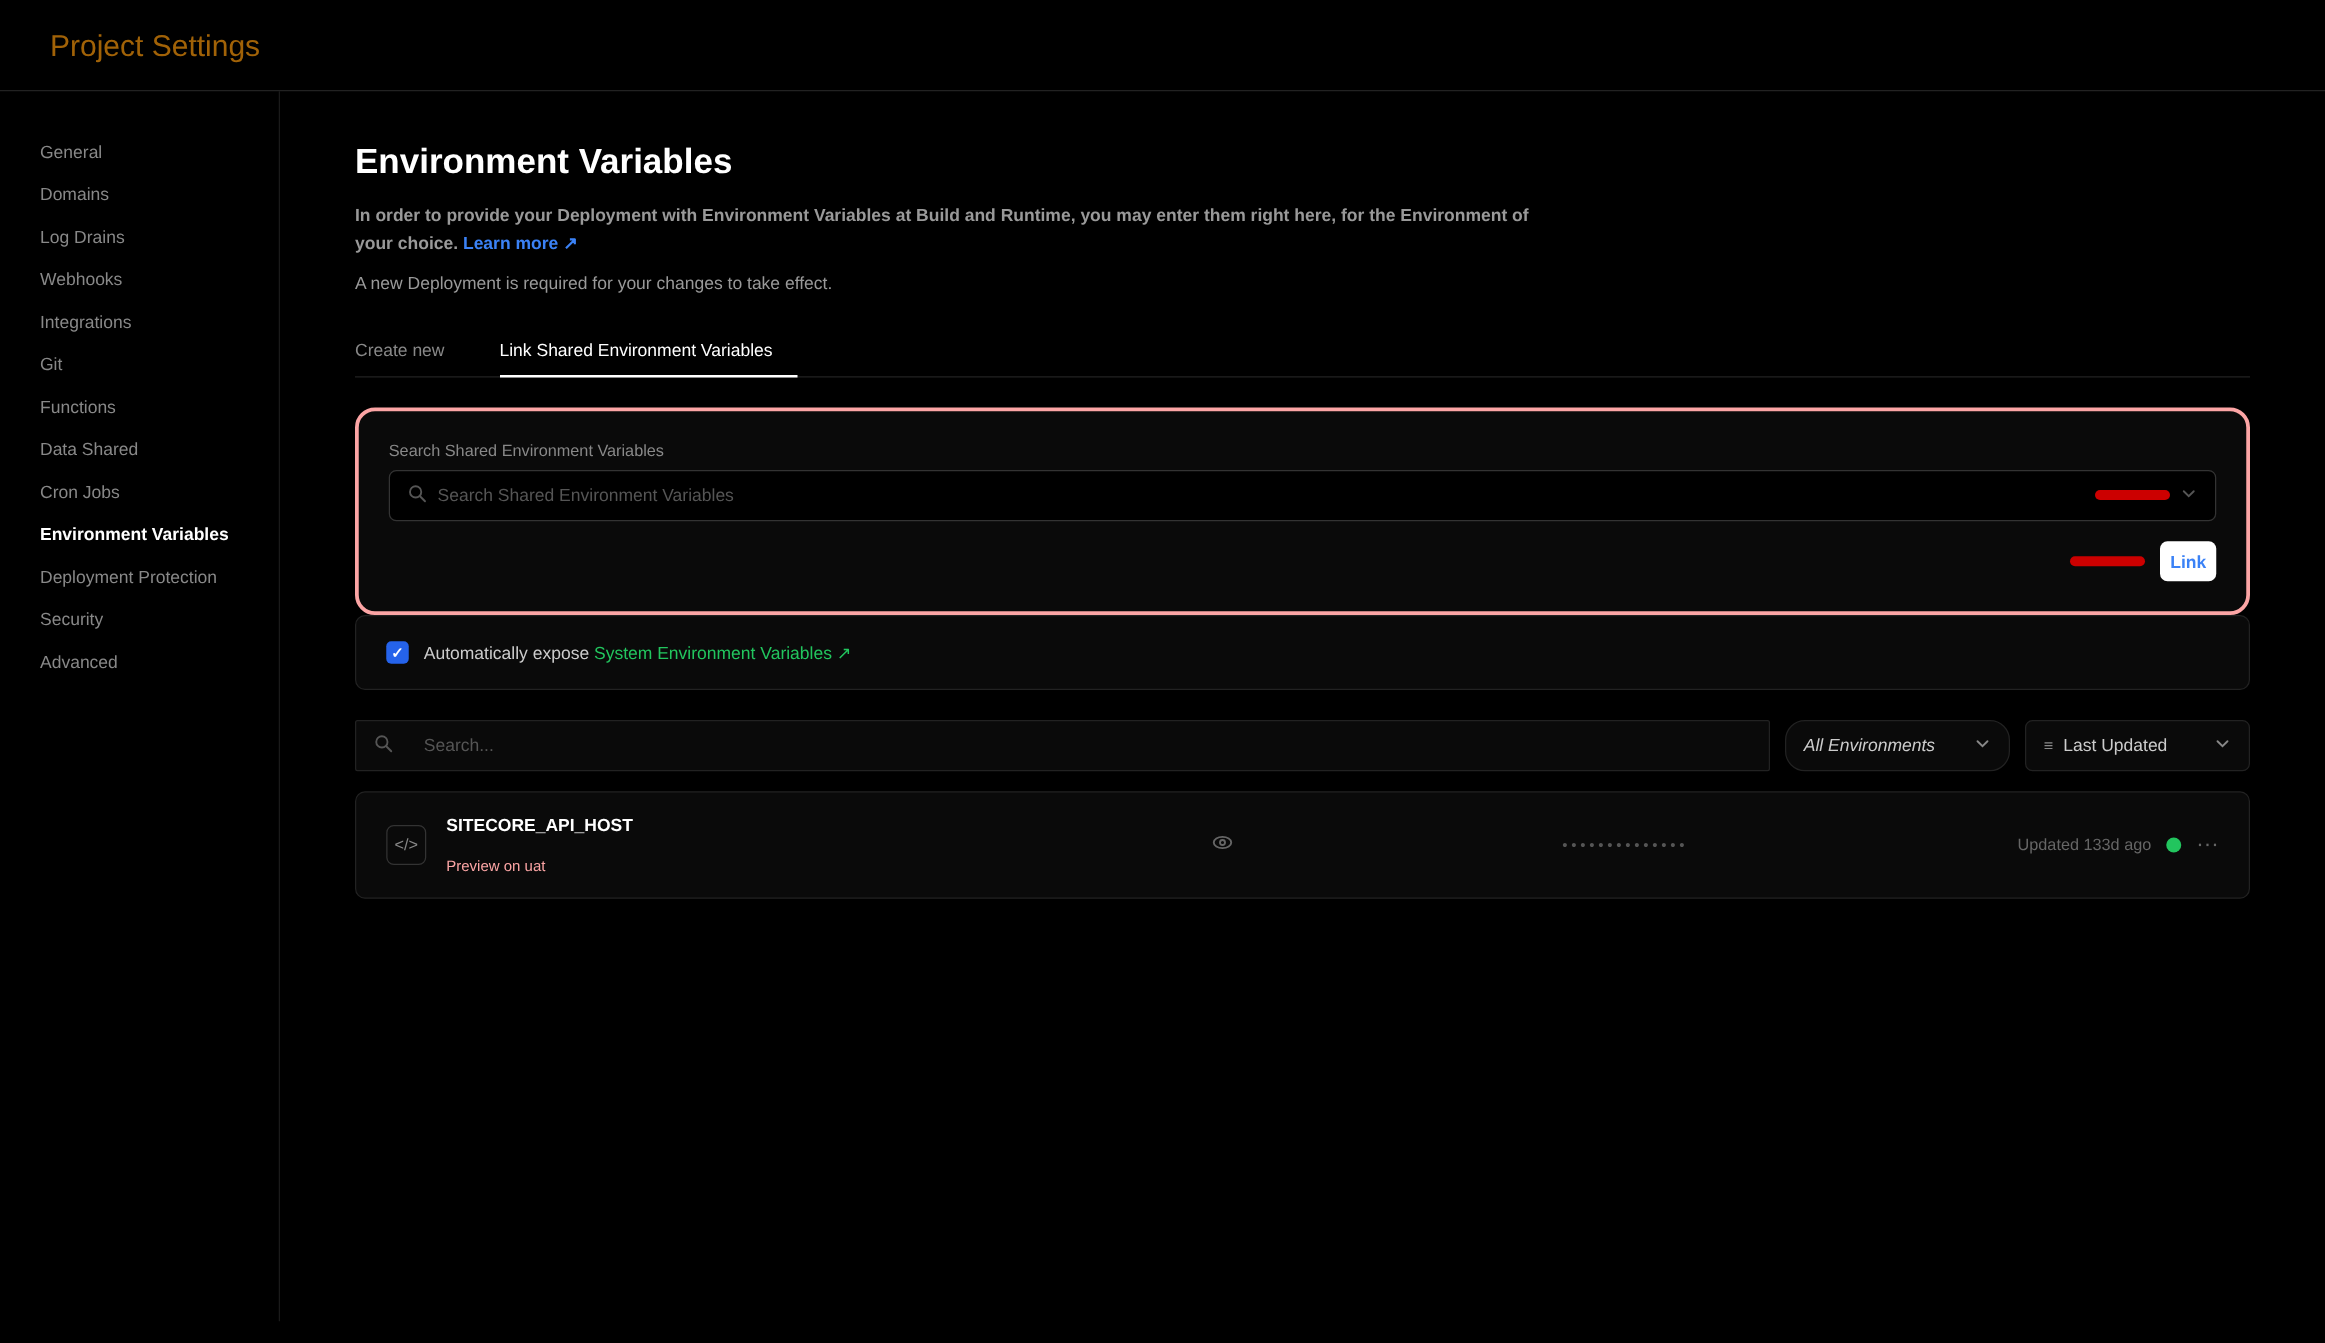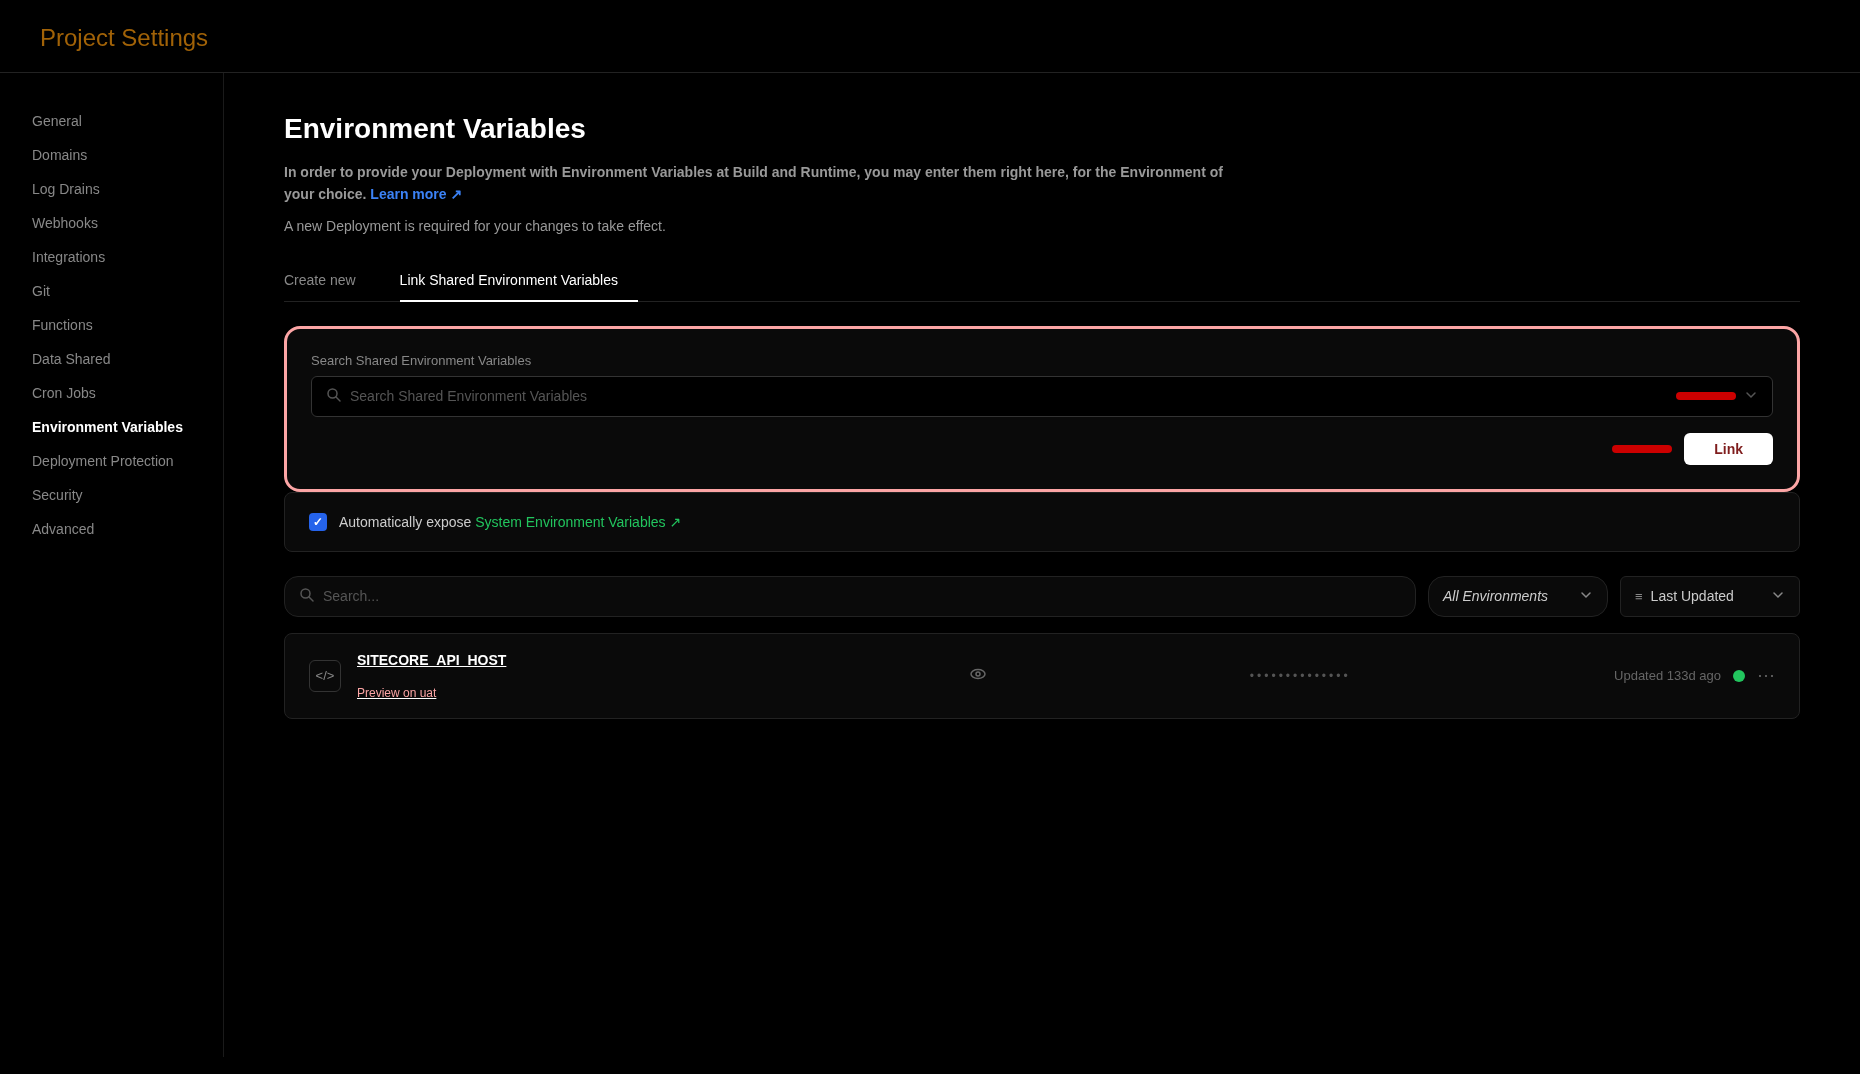--- a/index.html
+++ b/index.html
@@ -128,24 +128,24 @@
     }
     .link-row {
       display: flex;
       justify-content: flex-end;
       align-items: center;
       padding-top: 16px;
       gap: 12px;
     }
     .btn-link {
       background: #fff;
-      color: #7f1d1d;
+      color: #3b82f6;
       border: none;
       border-radius: 6px;
-      padding: 8px 30px;
+      padding: 8px 8px;
       font-size: 14px;
       font-weight: 600;
       cursor: pointer;
     }
     .red-bar {
       display: inline-block;
       height: 8px;
       width: 60px;
       background: #c00;
       border-radius: 4px;
@@ -188,23 +188,23 @@
       display: flex;
       gap: 12px;
       margin-bottom: 16px;
     }
     .filter-search {
       flex: 1;
       display: flex;
       align-items: center;
       background: #0a0a0a;
       border: 1px solid #222;
-      border-radius: 14px;
+      border-radius: 2px;
       padding: 10px 14px;
-      gap: 8px;
+      gap: 24px;
     }
     .filter-search input {
       background: transparent;
       border: none;
       outline: none;
       color: #888;
       font-size: 14px;
       flex: 1;
     }
     .filter-search input::placeholder { color: #555; }
@@ -258,21 +258,20 @@
       border: 1px solid #333;
       display: flex;
       align-items: center;
       justify-content: center;
       flex-shrink: 0;
       color: #888;
       font-size: 13px;
     }
     .env-name-col {
       flex: 1;
-      text-decoration: underline;
     }
     .env-name {
       font-weight: 600;
       color: #fff;
       font-size: 14px;
     }
     .env-preview {
       color: #fca5a5;
       font-size: 12px;
       margin-top: 18px;

